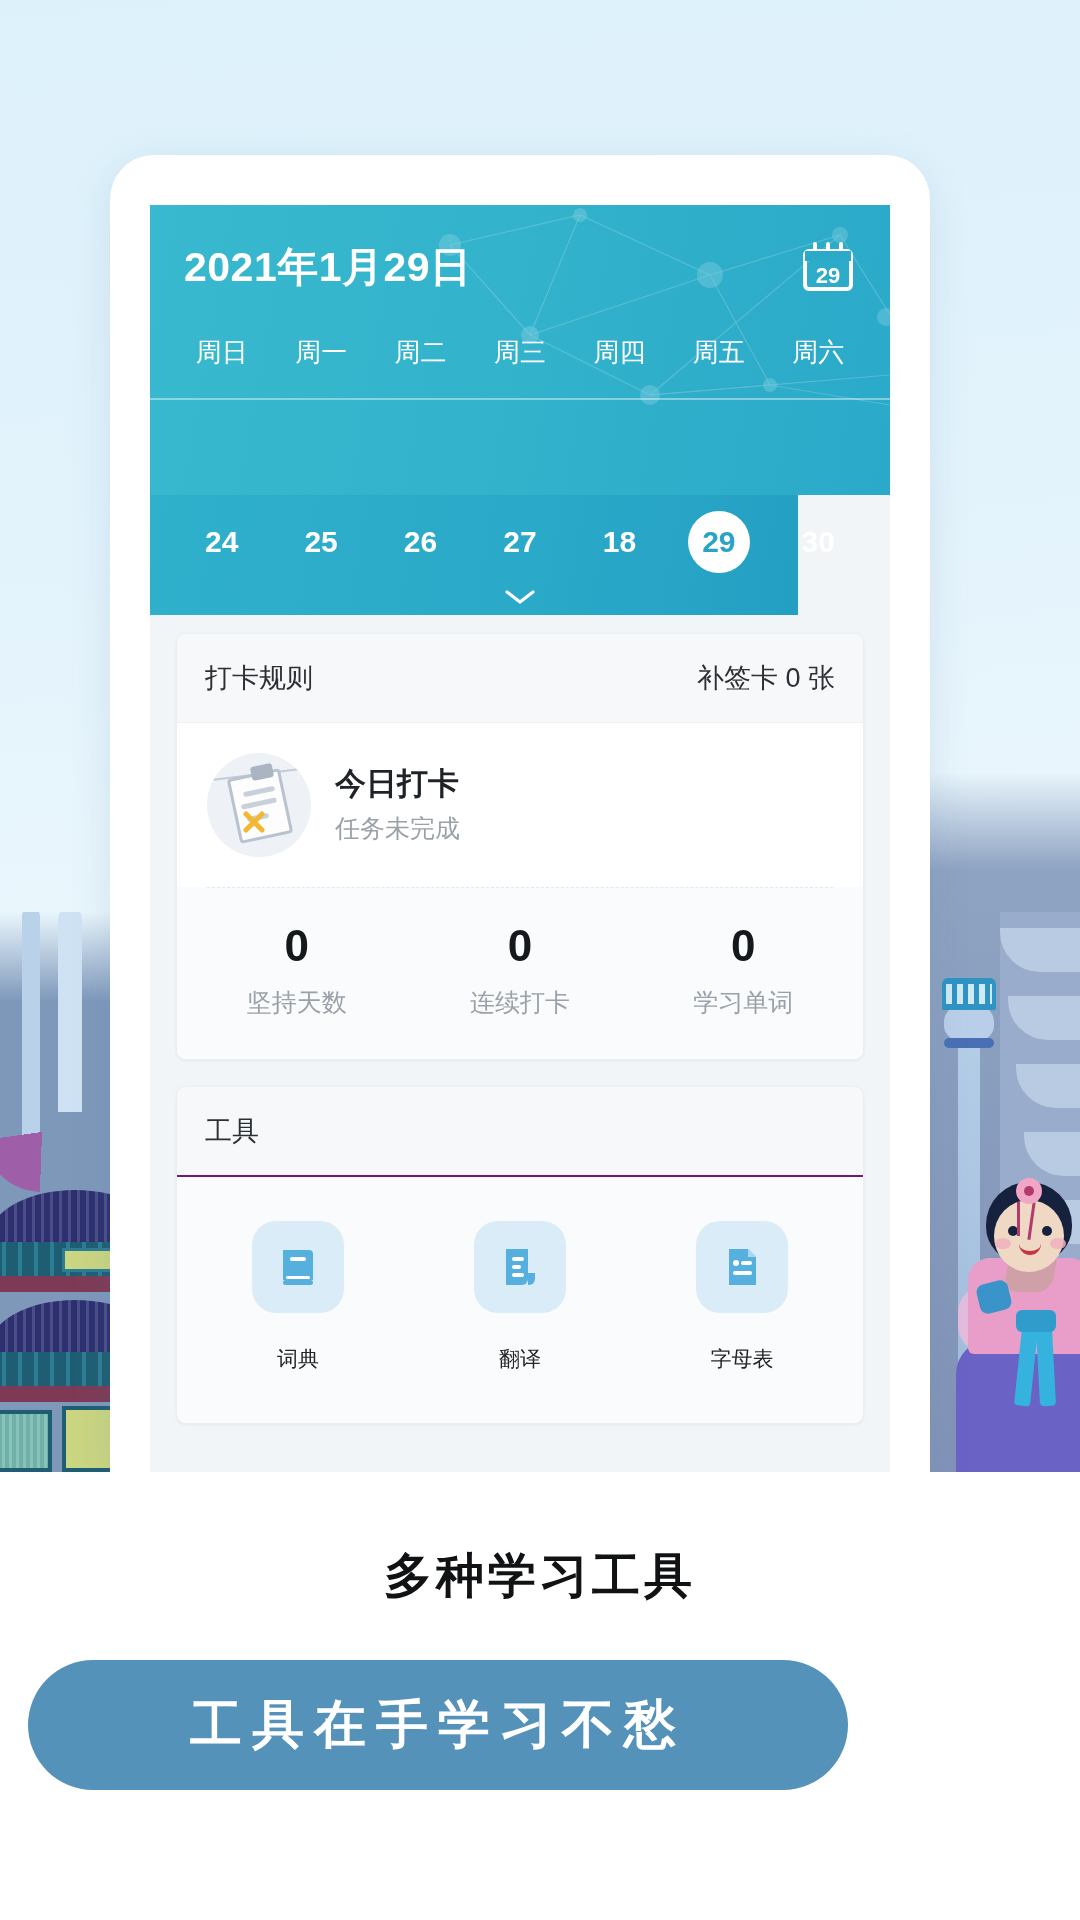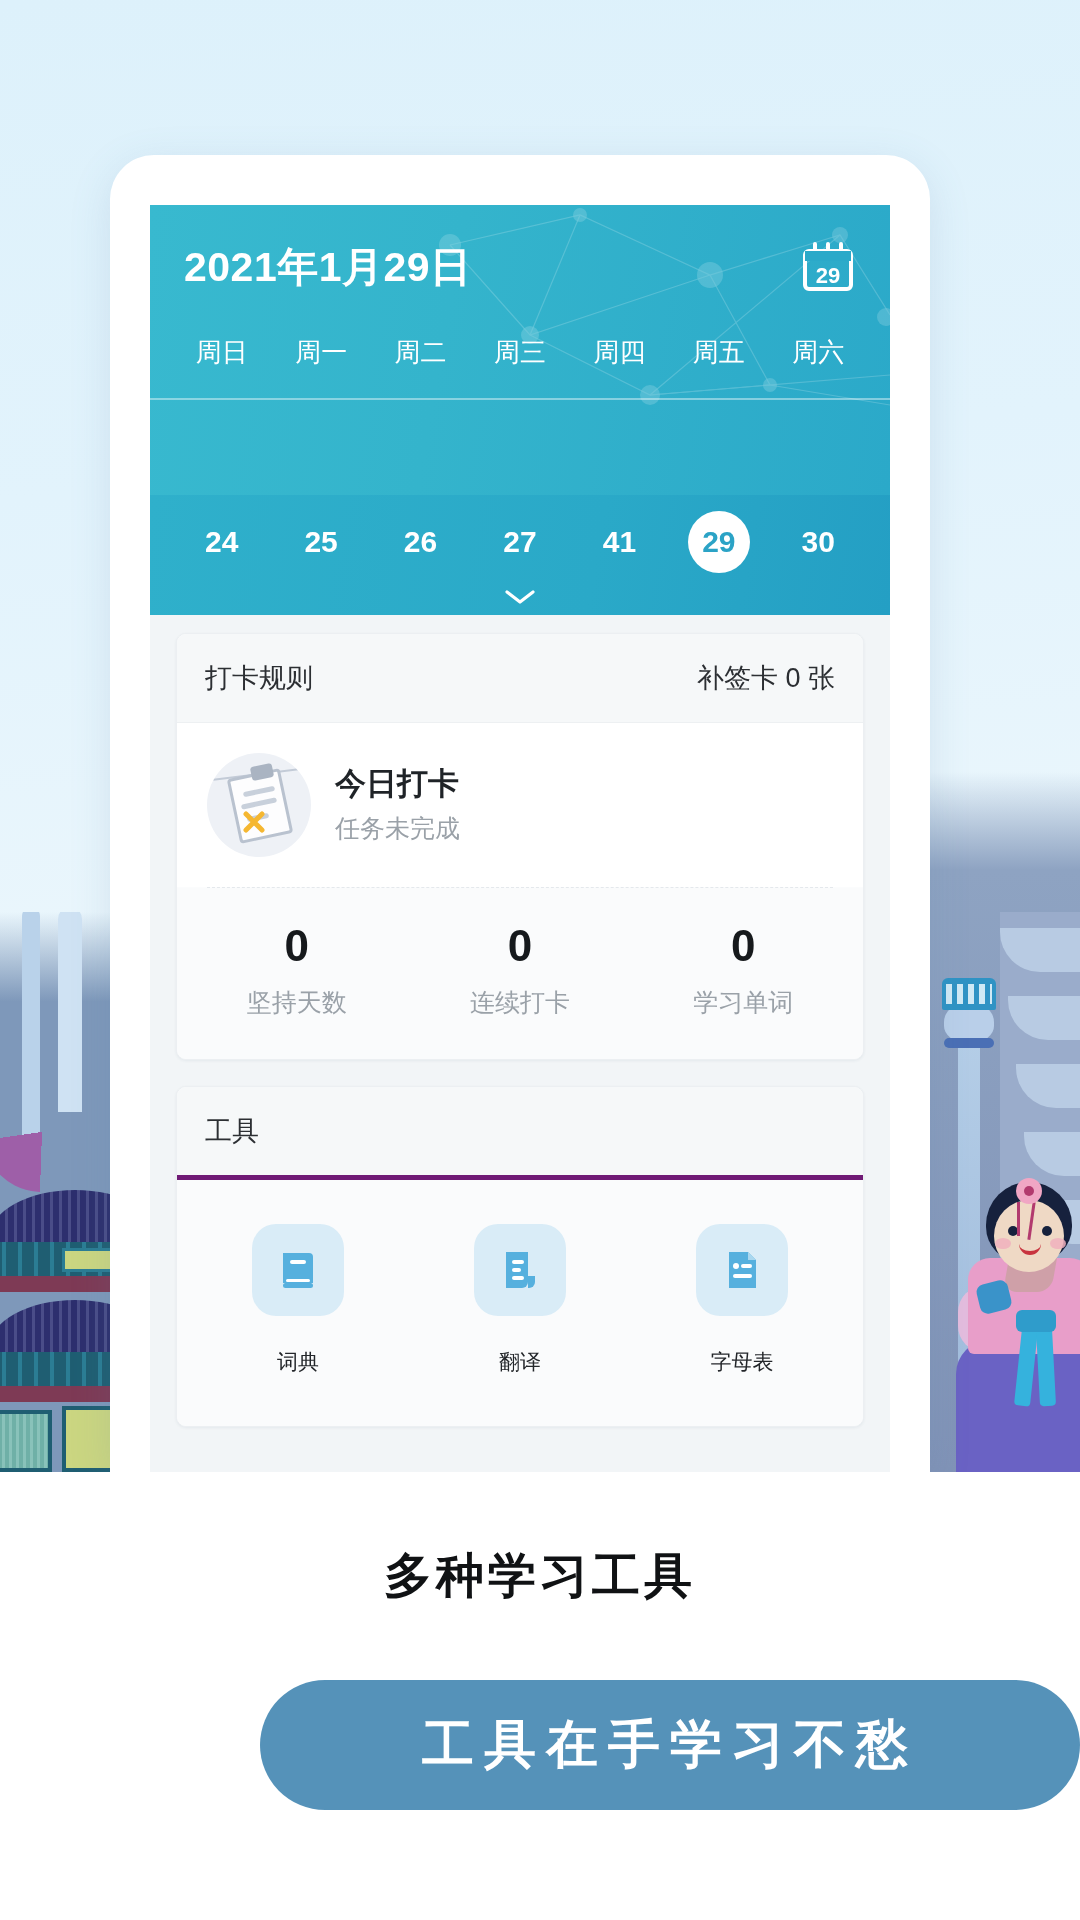--- a/index.html
+++ b/index.html
@@ -108,21 +108,21 @@
   }
   .cal-net { position:absolute; inset:0; opacity:.33; }
   .cal-top { position:relative; display:flex; align-items:center; justify-content:space-between;
              padding:34px 34px 0 34px; }
   .cal-date { color:#fff; font-size:41px; font-weight:700; letter-spacing:.5px; line-height:1; }
   .cal-icon { width:56px; height:56px; position:relative; }
   .cal-weekdays { position:relative; display:flex; padding:0 22px; margin-top:40px; }
   .cal-weekdays div { flex:1; text-align:center; color:#ffffff; font-size:26px; font-weight:400; }
   .cal-sep { position:relative; margin-top:28px; height:2px; background:rgba(255,255,255,.42); }
 
-  .cal-dates-wrap { position:relative; width:740px; height:120px;
+  .cal-dates-wrap { position:relative; width:648px; height:120px;
                     background:linear-gradient(100deg,#2fb0cb 0%,#2aa9c8 60%,#249fc4 100%); }
   .cal-dates { position:absolute; left:0; top:0; display:flex; width:740px; padding:0 22px; height:94px; align-items:center; }
   .cal-dates div { flex:1; display:flex; align-items:center; justify-content:center; }
   .cal-day { color:#fff; font-size:30px; font-weight:700; width:62px; height:62px;
              display:flex; align-items:center; justify-content:center; border-radius:50%; }
   .cal-day.active { background:#ffffff; color:#2ba3c6; }
   .cal-chevron { position:absolute; left:0; bottom:4px; width:740px; text-align:center; }
   .cal-chevron svg { width:34px; height:20px; }
 
   
@@ -154,33 +154,33 @@
 
   .divider { height:1px; margin:0 30px; border-top:1px dashed #e4e8ec; }
 
   .stats { display:flex; padding:36px 8px 40px 8px; background:#fafbfc; }
   .stat { flex:1; text-align:center; }
   .stat-num { font-size:44px; font-weight:700; color:#16191c; line-height:1; }
   .stat-label { font-size:25px; color:#9aa1a8; margin-top:18px; }
 
   .tools-card { margin-top:26px; }
   .tools-head { padding:26px 28px; font-size:27px; color:#2c2f33;
-                background:#f6f8f9; border-bottom:5px solid #701a75; }
+                background:#f6f8f9; border-bottom:2px solid #701a75; }
   .tools-grid { display:flex; padding:44px 10px 50px 10px; background:#fafbfc; }
   .tool { flex:1; display:flex; flex-direction:column; align-items:center; }
   .tool-ico { width:92px; height:92px; border-radius:24px; background:#d9ecf7;
               display:flex; align-items:center; justify-content:center; }
   .tool-ico svg { width:48px; height:48px; }
   .tool-label { margin-top:32px; font-size:21px; color:#23262a; }
 
   
   .promo { position:absolute; left:0; top:1472px; width:1080px; height:448px; background:#ffffff; }
   .promo-title { text-align:center; margin-top:72px; font-size:48px; font-weight:700;
                  color:#101214; letter-spacing:4px; }
-  .promo-btn-wrap { display:flex; justify-content:flex-end; margin-top:72px; }
+  .promo-btn-wrap { display:flex; justify-content:flex-start; margin-top:52px;padding-left:28px; }
   .promo-btn { width:820px; height:130px; border-radius:65px; background:#5592b9; border:none;
                color:#ffffff; font-size:52px; font-weight:700; letter-spacing:10px;
                display:flex; align-items:center; justify-content:center; }
 </style>
 </head>
 <body>
 
 <div id="page">
 
   <div class="bg-top">
@@ -299,21 +299,21 @@
           <div>
               <span class="cal-day">25</span>
             </div>
           <div>
               <span class="cal-day">26</span>
             </div>
           <div>
               <span class="cal-day">27</span>
             </div>
           <div>
-              <span class="cal-day">41</span>
+              <span class="cal-day">18</span>
             </div>
           <div>
               <span class="cal-day active">29</span>
             </div>
           <div>
               <span class="cal-day">30</span>
             </div>
         </div>
         <div class="cal-chevron">
           <svg viewBox="0 0 34 20" fill="none">

